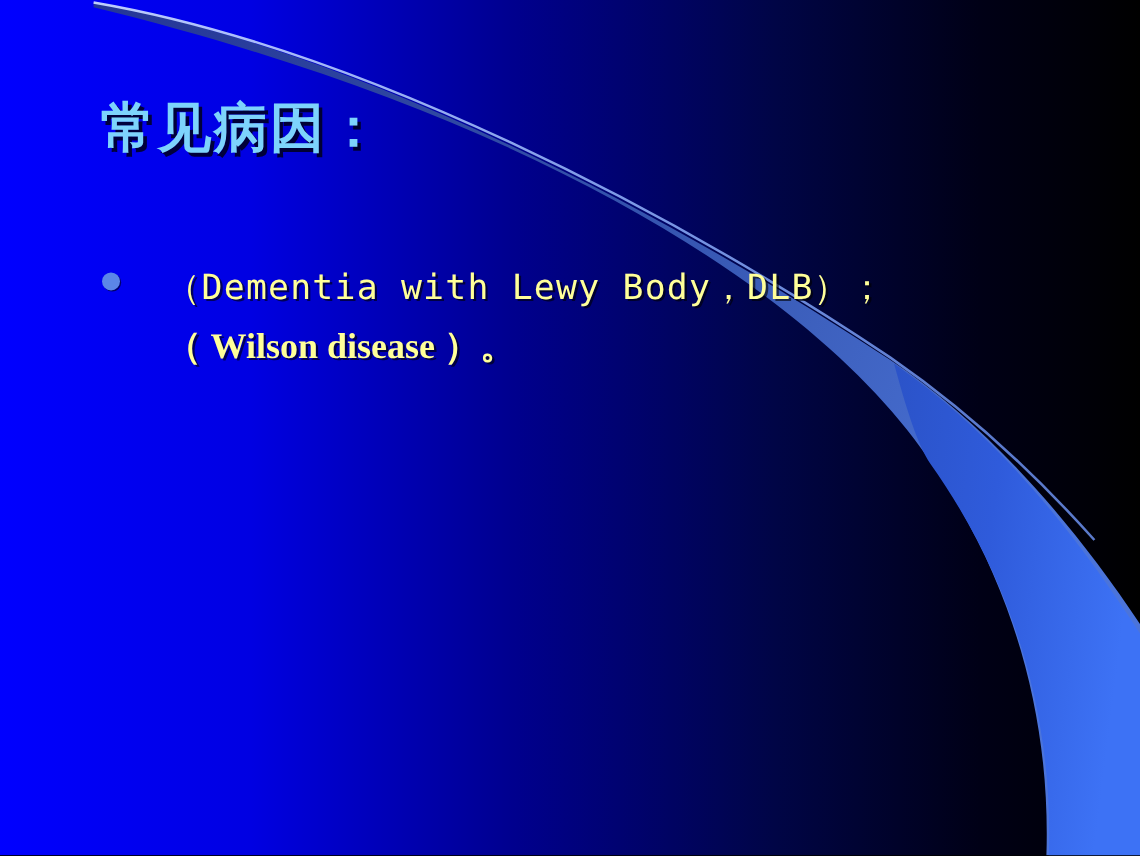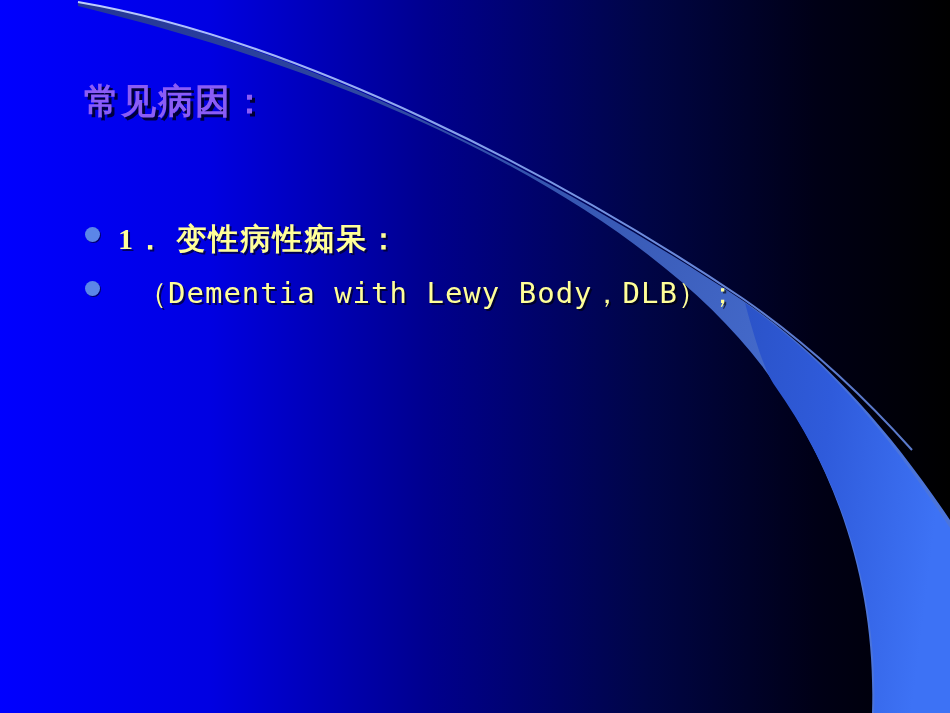--- a/index.html
+++ b/index.html
@@ -29,23 +29,23 @@
     width: 950px;
     height: 713px;
   }
 
   
   .title {
     position: absolute;
     left: 84px;
     top: 83px;
     font-family: "DejaVu Serif", "Liberation Serif", serif;
-    font-size: 35px;
+    font-size: 45px;
     font-weight: bold;
-    color: #8b5cf6;
+    color: #7dd3fc;
     letter-spacing: 2px;
     text-shadow: 3px 3px 0 rgba(0,0,0,0.75);
     white-space: nowrap;
     line-height: 1.05;
   }
 
   
   .body {
     position: absolute;
     left: 78px;
@@ -145,25 +145,22 @@
 
     <path d="M 78,2 C 300,40 560,176 742,298 C 800,338 860,392 912,450" fill="none" stroke="url(#gradHair)" stroke-width="2.1"></path>
   </svg>
 
   <div id="content">
 
     <div class="title">常见病因：</div>
 
     <div class="body">
 
-      <div class="bullet-row">
-        <span class="bullet-dot"></span>
-        <div class="btext l1 sp-s">1． 变性病性痴呆：</div>
-      </div>
 
       <div class="bullet-row">
         <span class="bullet-dot"></span>
         <div class="btext mono indent">（Dementia with Lewy Body，DLB）；</div>
+        <div class="btext indent">（ Wilson disease ）。</div>
       </div>
 
     </div>
   </div>
 </div>
 
 </body></html>

